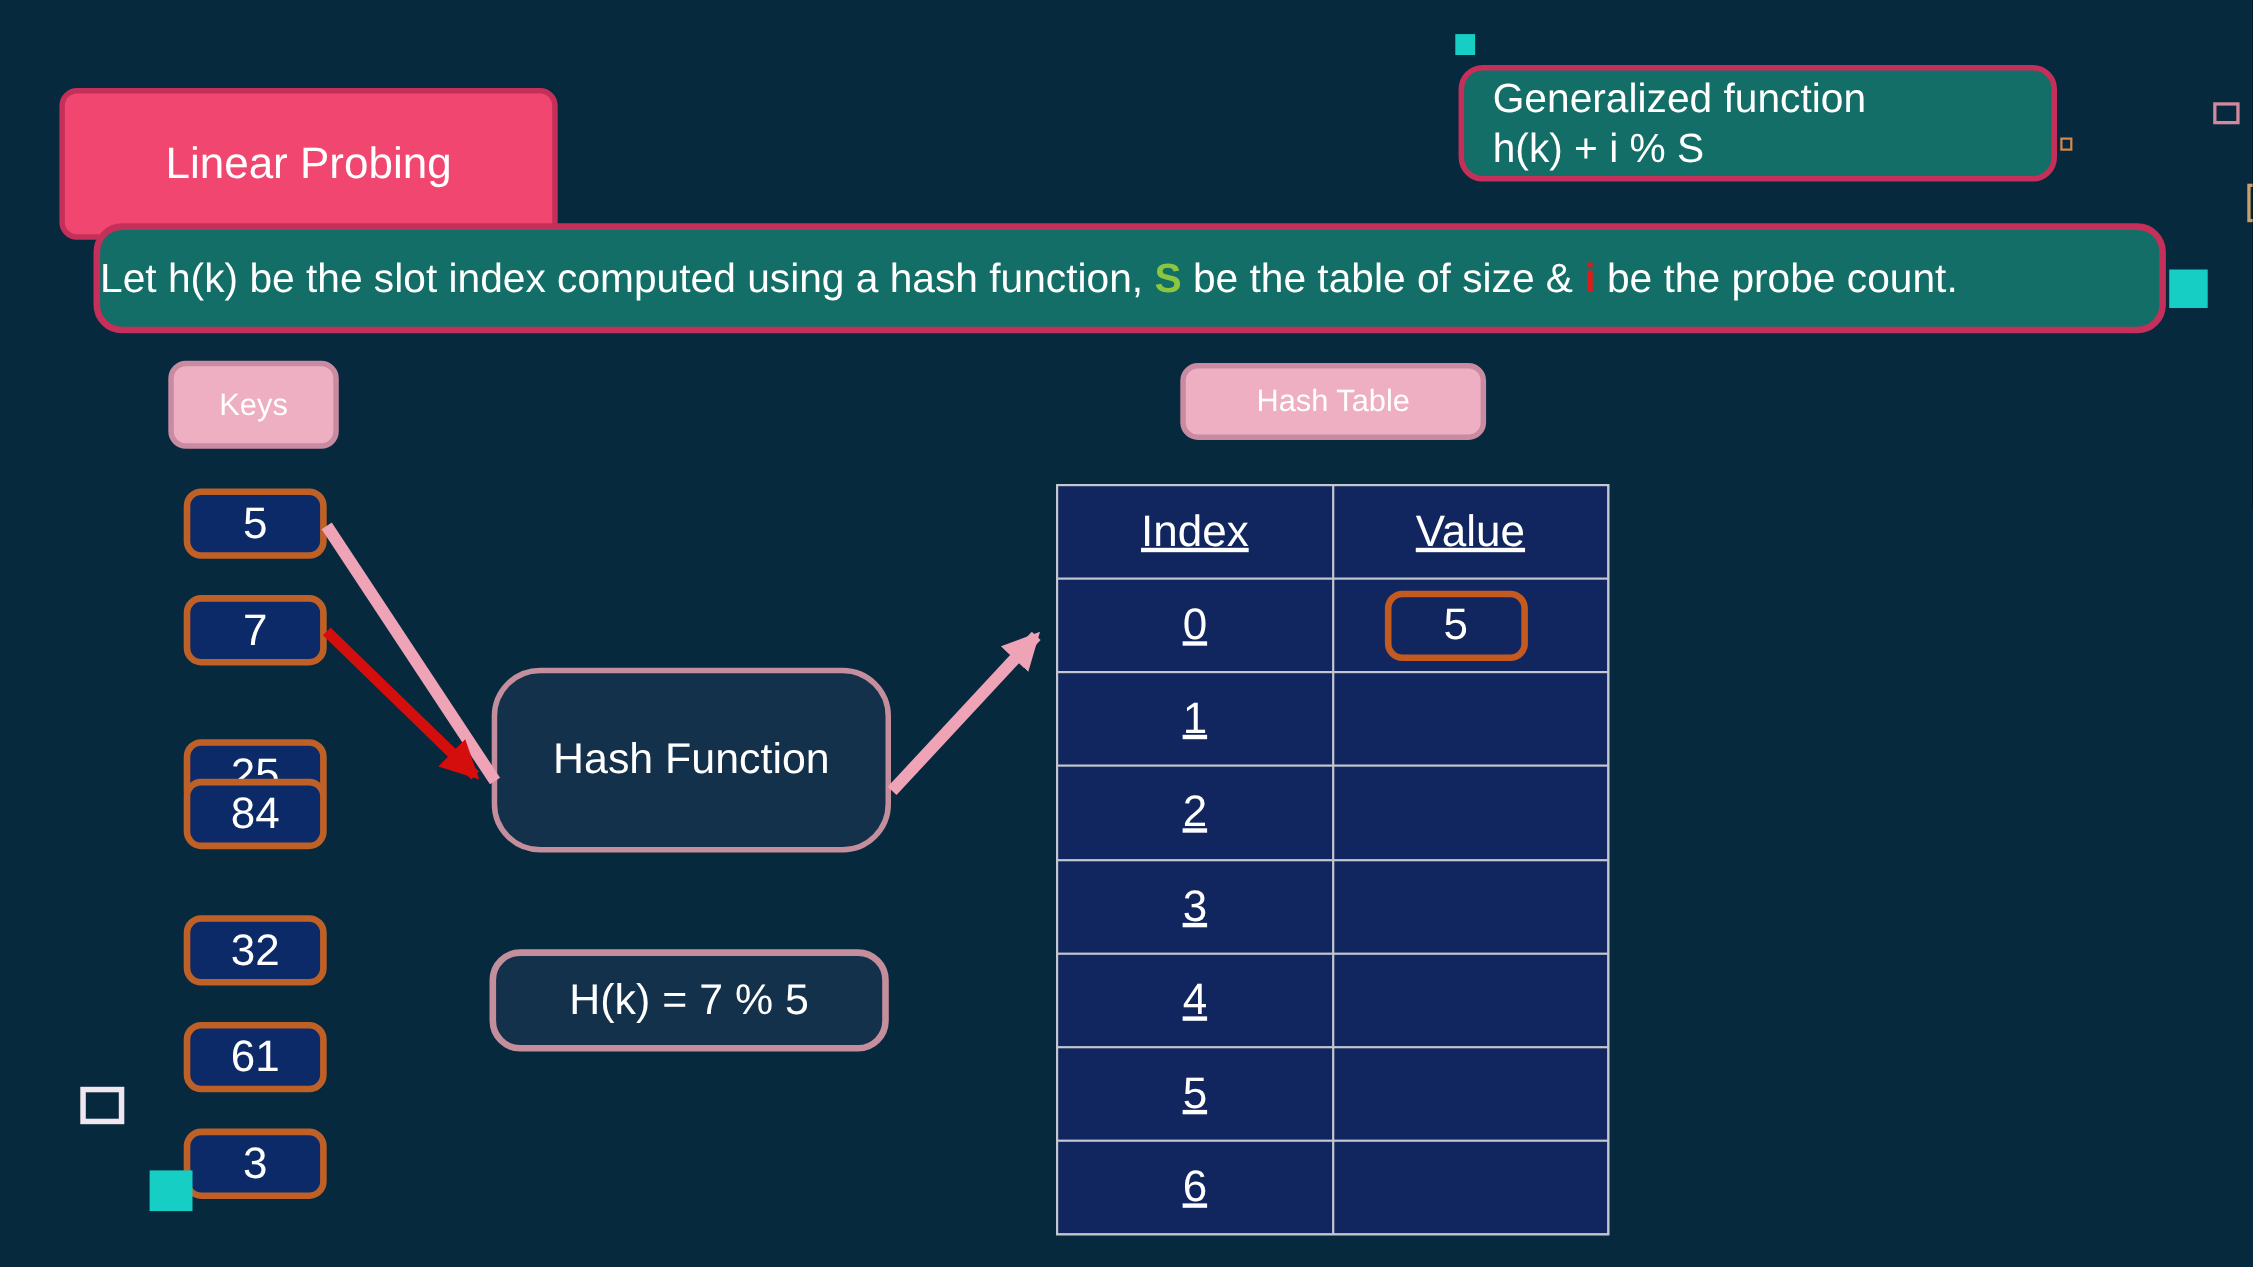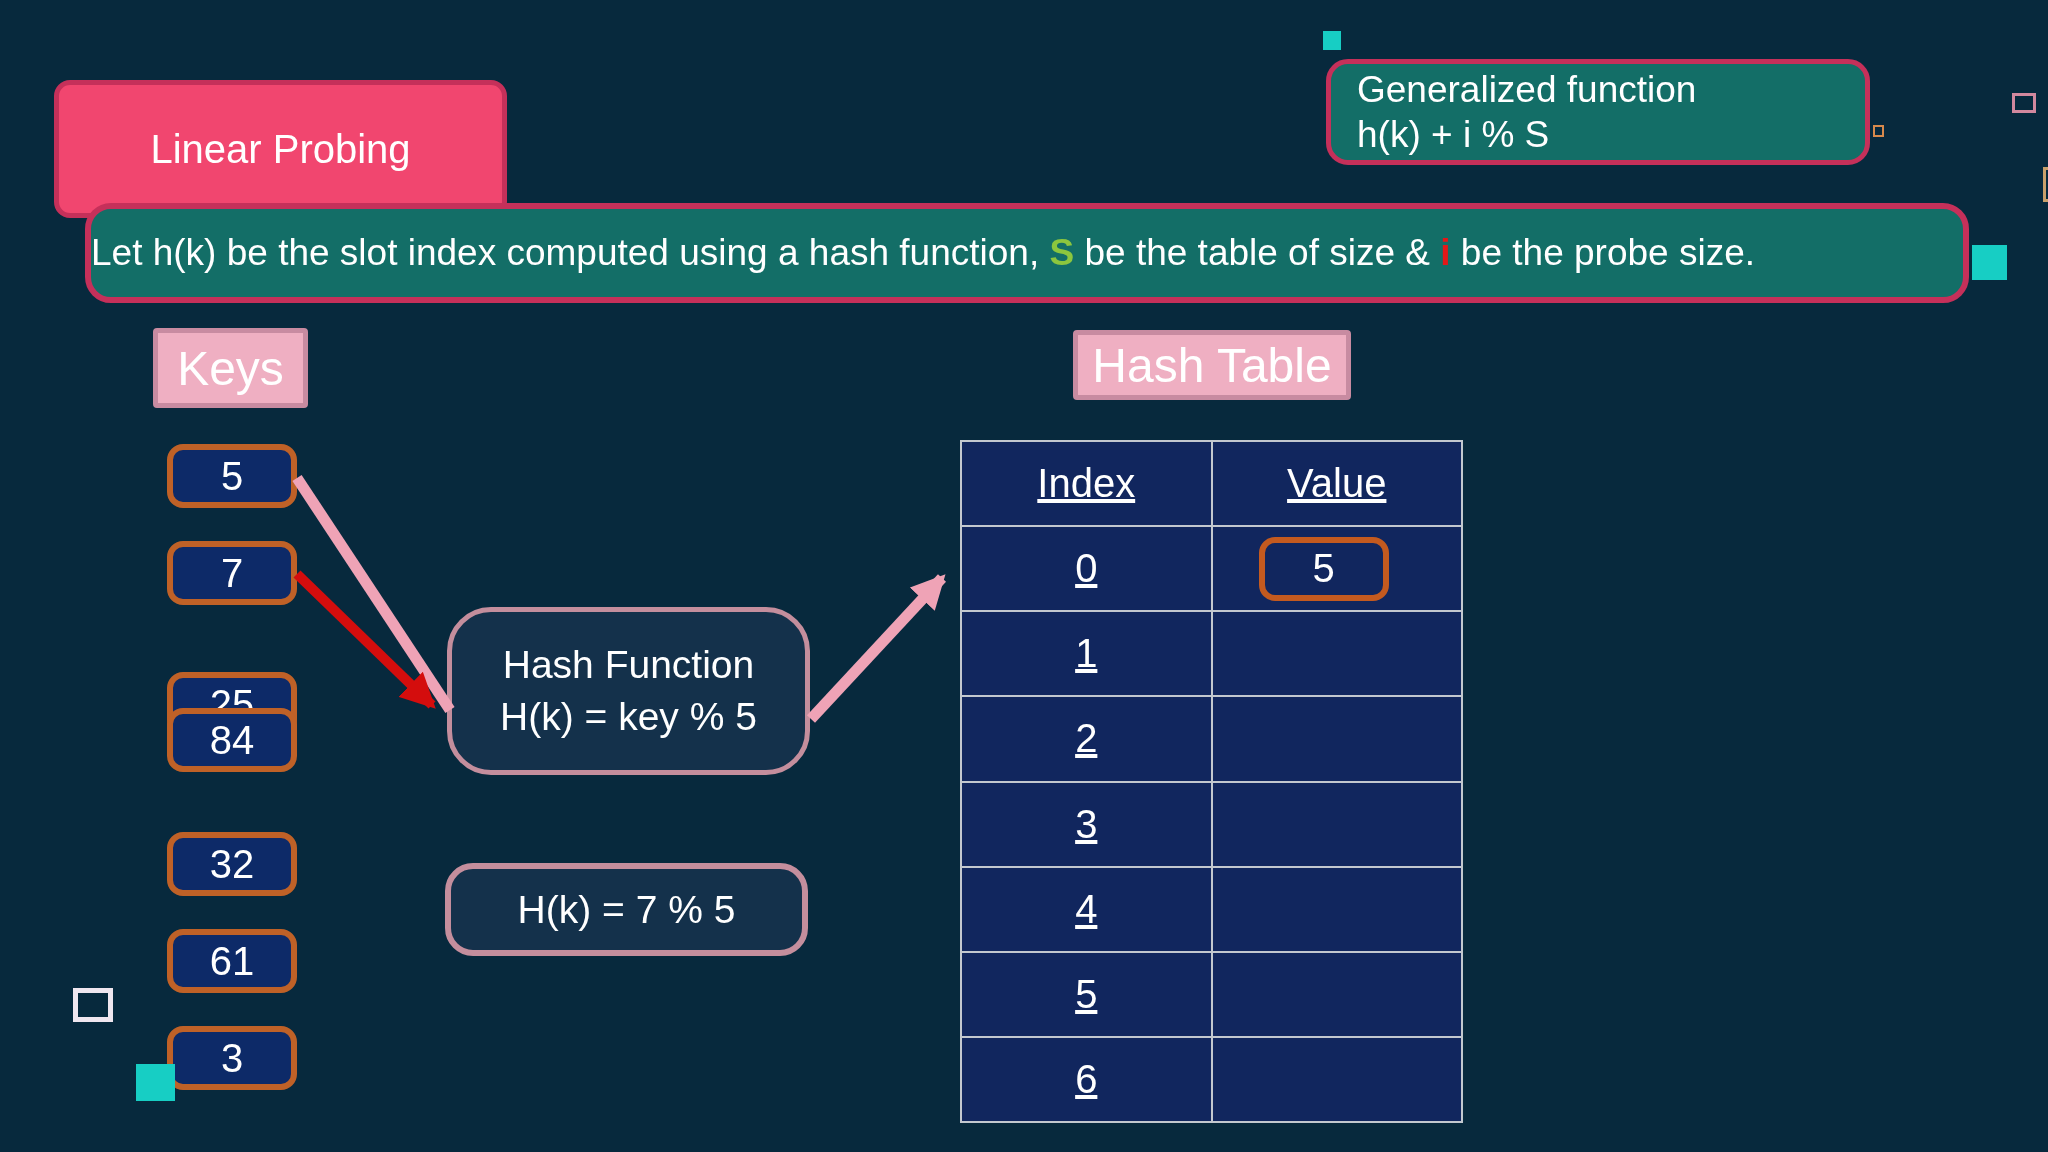--- a/index.html
+++ b/index.html
@@ -41,23 +41,23 @@
     display: flex; align-items: center; justify-content: flex-start;
     font-size: 37px; white-space: pre;
   }
   .banner .s-green { color: var(--green_s); font-weight: bold; }
   .banner .i-red  { color: var(--red_i);  font-weight: bold; }
 
   
   .pink-label {
     background: var(--label_pink);
     border: 5px solid var(--label_pink_border);
-    border-radius: 4px;
-    display: flex; align-items: center; justify-content: center;
-    font-size: 48px;
+    border-radius: 16px;
+    display: flex; align-items: center; justify-content: center;
+    font-size: 28px;
   }
   .keys-label { left: 153px; top: 328px; width: 155px; height: 80px; }
   .ht-label   { left: 1073px; top: 330px; width: 278px; height: 70px; }
 
   
   .key-box {
     left: 167px; width: 130px; height: 64px;
     background: var(--key_blue);
     border: 6px solid var(--key_border);
     border-radius: 16px;
@@ -123,21 +123,21 @@
   <div class="abs teal-panel gen-box">
     <span>Generalized function</span>
     <span>h(k) + i % S</span>
   </div>
 
   <div class="abs title-box">
     <span>Linear Probing</span>
   </div>
 
   <div class="abs teal-panel banner">
-    <span>Let h(k) be the slot index computed using a hash function, </span><span class="s-green">S</span><span> be the table of size &amp; </span><span class="i-red">i</span><span> be the probe size.</span>
+    <span>Let h(k) be the slot index computed using a hash function, </span><span class="s-green">S</span><span> be the table of size &amp; </span><span class="i-red">i</span><span> be the probe count.</span>
   </div>
 
   <div class="abs pink-label keys-label">
     <span>Keys</span>
   </div>
   <div class="abs key-box" style="top:444px">
       <span>5</span>
     </div>
   <div class="abs key-box" style="top:541px">
       <span>7</span>
@@ -153,21 +153,20 @@
     </div>
   <div class="abs key-box" style="top:929px">
       <span>61</span>
     </div>
   <div class="abs key-box" style="top:1026px">
       <span>3</span>
     </div>
 
   <div class="abs navy-box hash-fn-box">
     <span>Hash Function</span>
-    <span>H(k) = key % 5</span>
   </div>
   <div class="abs navy-box probe-box">
     <span>H(k) = 7 % 5</span>
   </div>
 
   <div class="abs pink-label ht-label">
     <span>Hash Table</span>
   </div>
   <div class="abs ht-table">
     <div class="ht-cell">Index</div>

